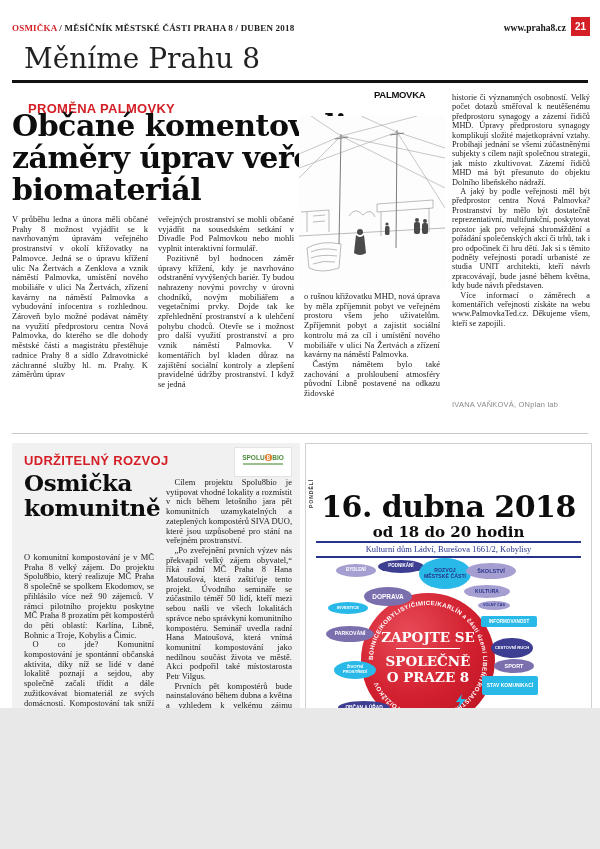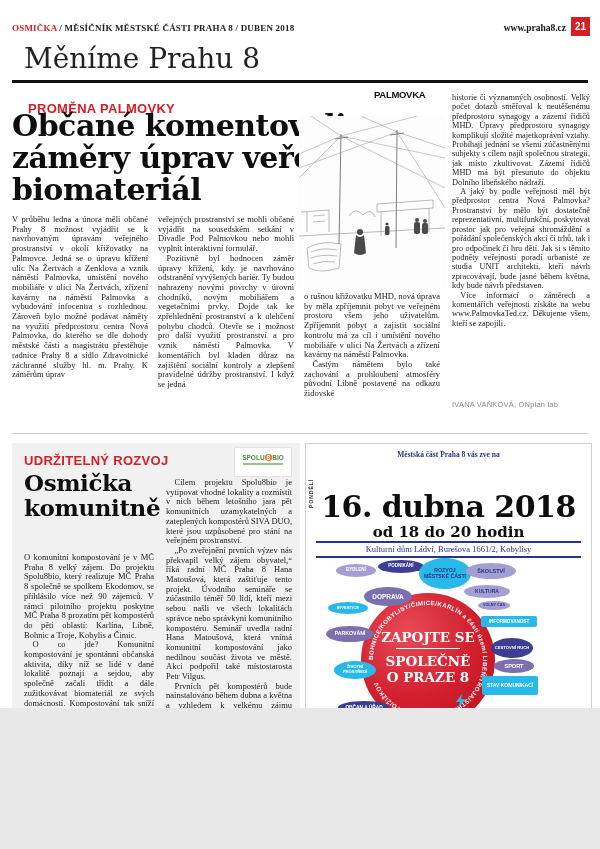--- a/index.html
+++ b/index.html
@@ -243,21 +243,20 @@
     </div>
     <div class="bodytext cc1">O komunitní kompostování je v MČ Praha 8 velký zájem. Do projektu Spolu8bio, který realizuje MČ Praha 8 společně se spolkem Ekodomov, se přihlásilo více než 90 zájemců. V rámci pilotního projektu poskytne MČ Praha 8 prozatím pět kompostérů do pěti oblastí: Karlína, Libně, Bohnic a Troje, Kobylis a Čimic.
  O co jde? Komunitní kompostování je spontánní občanská aktivita, díky níž se lidé v dané lokalitě poznají a sejdou, aby společně začali třídit a dále zužitkovávat biomateriál ze svých domácností. Kompostování tak sníží objem směsného komunálního odpadu až o 40 procent. Navíc se získá cenný kompost, který může komunita dále využít ke kultivaci předzahrádek nebo pro pěstování balkónových a pokojových rostlin.</div>
     <div class="bodytext cc2"> Cílem projektu Spolu8bio je vytipovat vhodné lokality a rozmístit v nich během letošního jara pět komunitních uzamykatelných a zateplených kompostérů SIVA DUO, které jsou uzpůsobené pro stání na veřejném prostranství.
  „Po zveřejnění prvních výzev nás překvapil velký zájem obyvatel,“ říká radní MČ Praha 8 Hana Matoušová, která zaštiťuje tento projekt. Úvodního semináře se zúčastnilo téměř 50 lidí, kteří mezi sebou našli ve všech lokalitách správce nebo správkyni komunitního kompostéru. Seminář uvedla radní Hana Matoušová, která vnímá komunitní kompostování jako nedílnou součást života ve městě. Akci podpořil také místostarosta Petr Vilgus.
  Prvních pět kompostérů bude nainstalováno během dubna a května a vzhledem k velkému zájmu občanů to vypadá, že jejich počet se bude v dohledné době ještě zvyšovat.</div>
     <div class="author a2">HANA DOLEŽALOVÁ, Ekodomov</div>
   </div>
 
   <div class="abs forum">
-    <div class="invite">Městská část Praha 8 vás zve na</div>
     <div class="weekday">PONDĚLÍ</div>
     <div class="evdate">16. dubna 2018</div>
     <div class="evtime">od 18 do 20 hodin</div>
     <div class="nline ln1"></div>
     <div class="venue">Kulturní dům Ládví, Burešova 1661/2, Kobylisy</div>
     <div class="nline ln2"></div>
 
     <div class="bub b0 c-la">BYDLENÍ</div>
     <div class="bub b1 c-in">PODNIKÁNÍ</div>
     <div class="bub b2 c-cy t-nv">ROZVOJ MĚSTSKÉ ČÁSTI</div>

